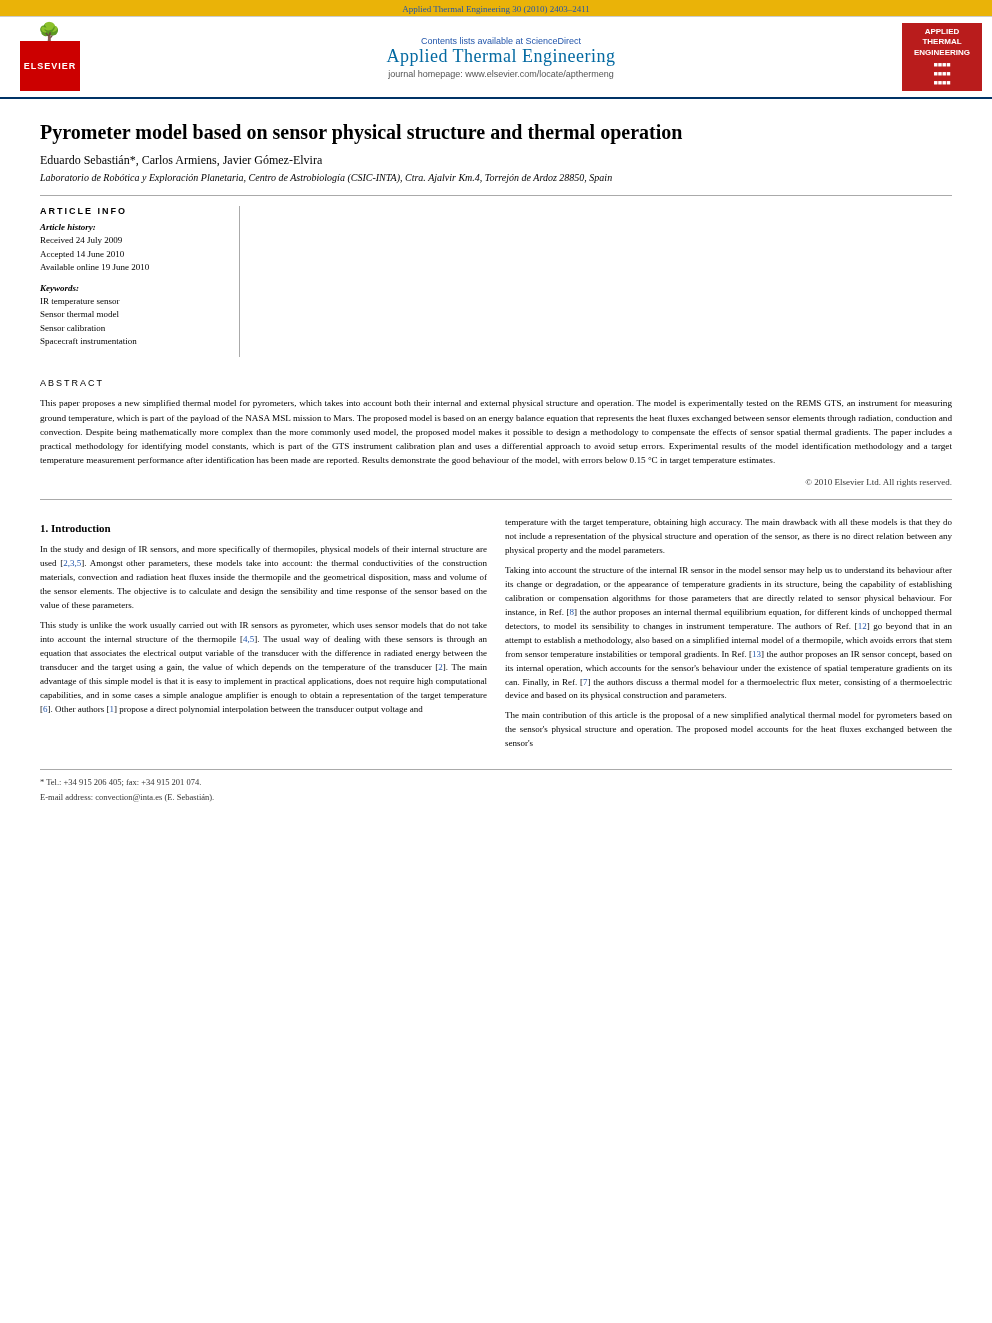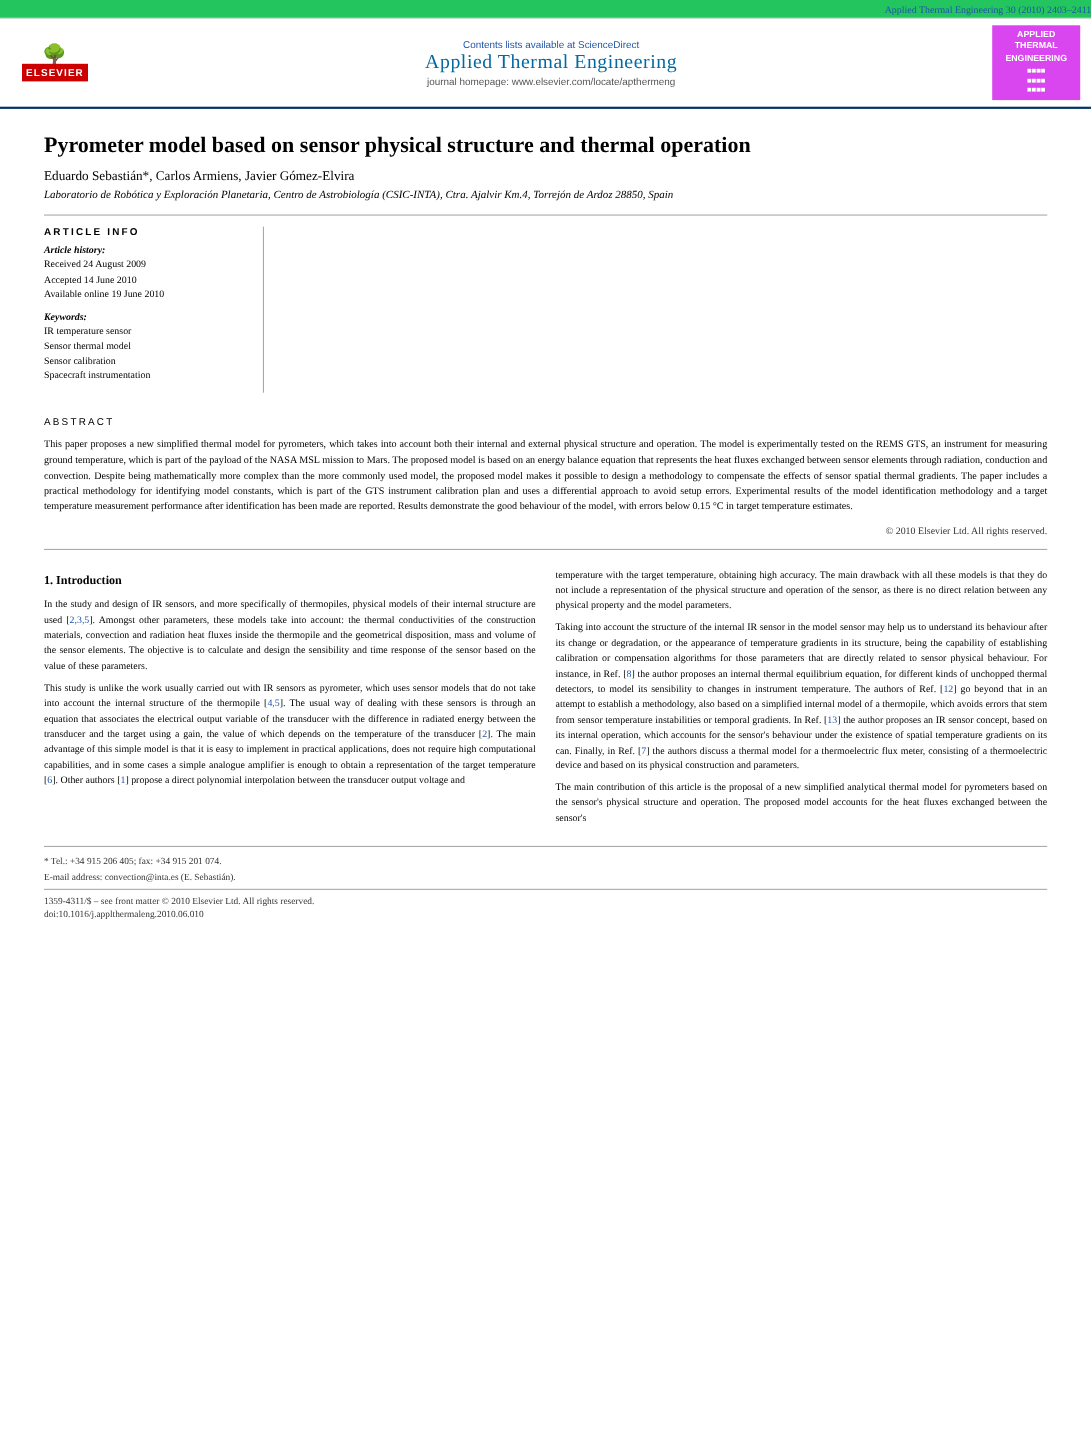--- a/index.html
+++ b/index.html
@@ -7,22 +7,22 @@
       background: #fff;
       font-family: "Times New Roman", Times, serif;
       font-size: 10px;
       color: #000;
       width: 992px;
       min-height: 1323px;
     }
 
     
     .top-bar {
-      background: #22c55e;
-      text-align: right;
+      background: #eab308;
+      text-align: center;
       padding: 4px 0 2px;
       font-size: 9px;
       color: #2255aa;
       border-bottom: 1px solid #ccc;
     }
 
     
     .journal-header {
       display: flex;
       align-items: center;
@@ -35,21 +35,21 @@
       display: flex;
       flex-direction: column;
       align-items: center;
       margin-right: 10px;
     }
     .elsevier-box {
       background: #cc0000;
       color: #fff;
       font-size: 9px;
       font-weight: bold;
-      padding: 3px 4px;
+      padding: 20px 4px;
       letter-spacing: 1px;
       font-family: Arial, sans-serif;
     }
     .elsevier-tree {
       font-size: 18px;
       color: #cc0000;
       line-height: 1;
     }
     .journal-header .center-block {
       flex: 1;
@@ -68,21 +68,21 @@
       letter-spacing: 0.5px;
     }
     .journal-homepage {
       font-size: 9px;
       color: #555;
       font-family: Arial, sans-serif;
       margin-top: 2px;
     }
     .journal-header .right-logo {
       width: 80px;
-      background: #d946ef;
+      background: #b91c1c;
       color: #fff;
       font-size: 8px;
       font-family: Arial, sans-serif;
       text-align: center;
       padding: 4px 3px;
       line-height: 1.3;
       font-weight: bold;
     }
 
     
@@ -261,21 +261,21 @@
   <div class="authors">Eduardo Sebastián*, Carlos Armiens, Javier Gómez-Elvira</div>
 
   <div class="affiliation">Laboratorio de Robótica y Exploración Planetaria, Centro de Astrobiología (CSIC-INTA), Ctra. Ajalvir Km.4, Torrejón de Ardoz 28850, Spain</div>
 
   <div class="meta-abstract">
 
     <div class="article-info">
       <h4>ARTICLE INFO</h4>
       <div class="section-label">Article history:</div>
       <div class="section-content">
-        <div>Received 24 August 2009</div>
+        <div>Received 24 July 2009</div>
         <div>Accepted 14 June 2010</div>
         <div>Available online 19 June 2010</div>
       </div>
       <div class="section-label">Keywords:</div>
       <div class="section-content">
         <div>IR temperature sensor</div>
         <div>Sensor thermal model</div>
         <div>Sensor calibration</div>
         <div>Spacecraft instrumentation</div>
       </div>
@@ -311,19 +311,15 @@
       <div class="body-text">
         The main contribution of this article is the proposal of a new simplified analytical thermal model for pyrometers based on the sensor's physical structure and operation. The proposed model accounts for the heat fluxes exchanged between the sensor's
       </div>
     </div>
 
   </div>
 
   <div class="paper-footer">
     <div class="footnote-line">* Tel.: +34 915 206 405; fax: +34 915 201 074.</div>
     <div class="footnote-line">E-mail address: convection@inta.es (E. Sebastián).</div>
-    <div class="doi-line">
-      <div>1359-4311/$ – see front matter © 2010 Elsevier Ltd. All rights reserved.</div>
-      <div>doi:10.1016/j.applthermaleng.2010.06.010</div>
-    </div>
   </div>
 
 </div>
 
 </body></html>

